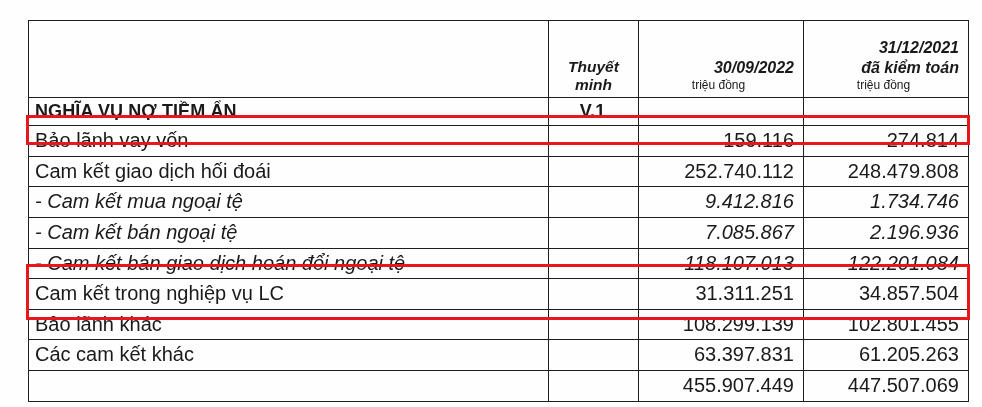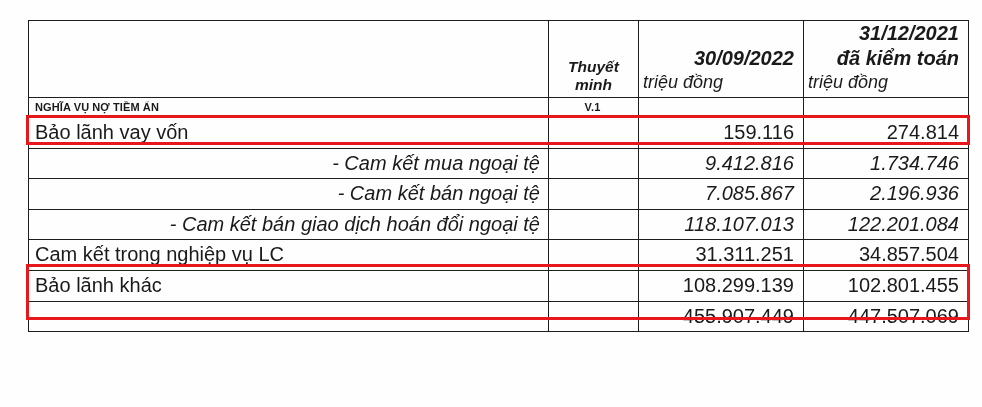--- a/index.html
+++ b/index.html
@@ -59,51 +59,49 @@
     font-style: italic;
     font-weight: bold;
     font-size: 15.5px;
     line-height: 1.2;
     padding: 4px 4px 5px 4px;
   }
   .hdr-date {
     text-align: right;
     font-style: italic;
     font-weight: bold;
-    font-size: 20px;
+    font-size: 16px;
     padding: 4px 9px 0 4px;
     line-height: 1.25;
   }
   .hdr-unit {
-    text-align: left;
-    font-style: italic;
-    font-size: 18px;
+    text-align: center;
+    font-size: 12px;
     padding: 0 9px 3px 4px;
     line-height: 1.3;
   }
   .hdr-blank {
     height: 76px;
   }
   .hdr-cellbox {
     display: flex;
     flex-direction: column;
     justify-content: flex-end;
     height: 76px;
   }
   .row-title .cell {
     font-weight: bold;
-    font-size: 11px;
+    font-size: 18px;
     letter-spacing: 0.1px;
   }
   .row-total .cell {
     font-weight: normal;
   }
   .italic .cell {
     font-style: italic;
-    text-align: right;
   }
   .no-top-border td { border-top: none; }
 
   
   .redbox {
     position: absolute;
     border: 3px solid #e8171b;
     box-sizing: border-box;
     pointer-events: none;
   }
@@ -170,20 +168,34 @@
             <td>
               <div class="cell center"></div>
             </td>
             <td>
               <div class="cell num">159.116</div>
             </td>
             <td>
               <div class="cell num">274.814</div>
             </td>
           </tr>
+          <tr>
+            <td>
+              <div class="cell">Cam kết giao dịch hối đoái</div>
+            </td>
+            <td>
+              <div class="cell center"></div>
+            </td>
+            <td>
+              <div class="cell num">252.740.112</div>
+            </td>
+            <td>
+              <div class="cell num">248.479.808</div>
+            </td>
+          </tr>
           <tr class="italic">
             <td>
               <div class="cell">-  Cam kết mua ngoại tệ</div>
             </td>
             <td>
               <div class="cell center"></div>
             </td>
             <td>
               <div class="cell num">9.412.816</div>
             </td>
@@ -238,20 +250,34 @@
               <div class="cell">Bảo lãnh khác</div>
             </td>
             <td>
               <div class="cell center"></div>
             </td>
             <td>
               <div class="cell num">108.299.139</div>
             </td>
             <td>
               <div class="cell num">102.801.455</div>
+            </td>
+          </tr>
+          <tr>
+            <td>
+              <div class="cell">Các cam kết khác</div>
+            </td>
+            <td>
+              <div class="cell center"></div>
+            </td>
+            <td>
+              <div class="cell num">63.397.831</div>
+            </td>
+            <td>
+              <div class="cell num">61.205.263</div>
             </td>
           </tr>
           <tr class="row-total no-top-border">
             <td>
               <div class="cell"></div>
             </td>
             <td>
               <div class="cell center"></div>
             </td>
             <td>

